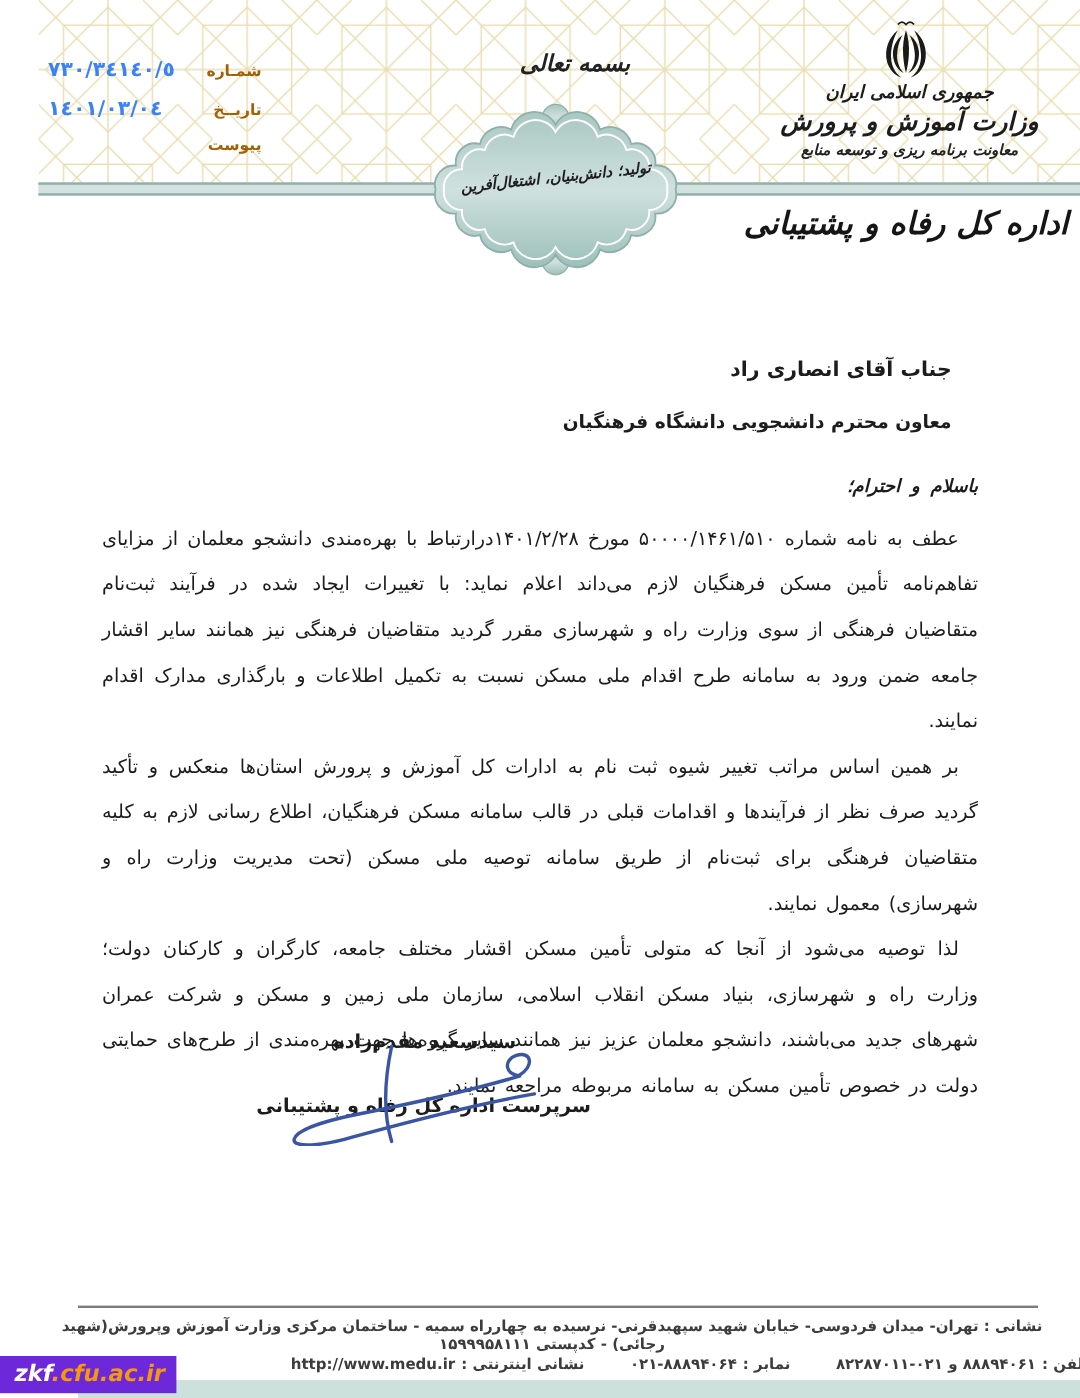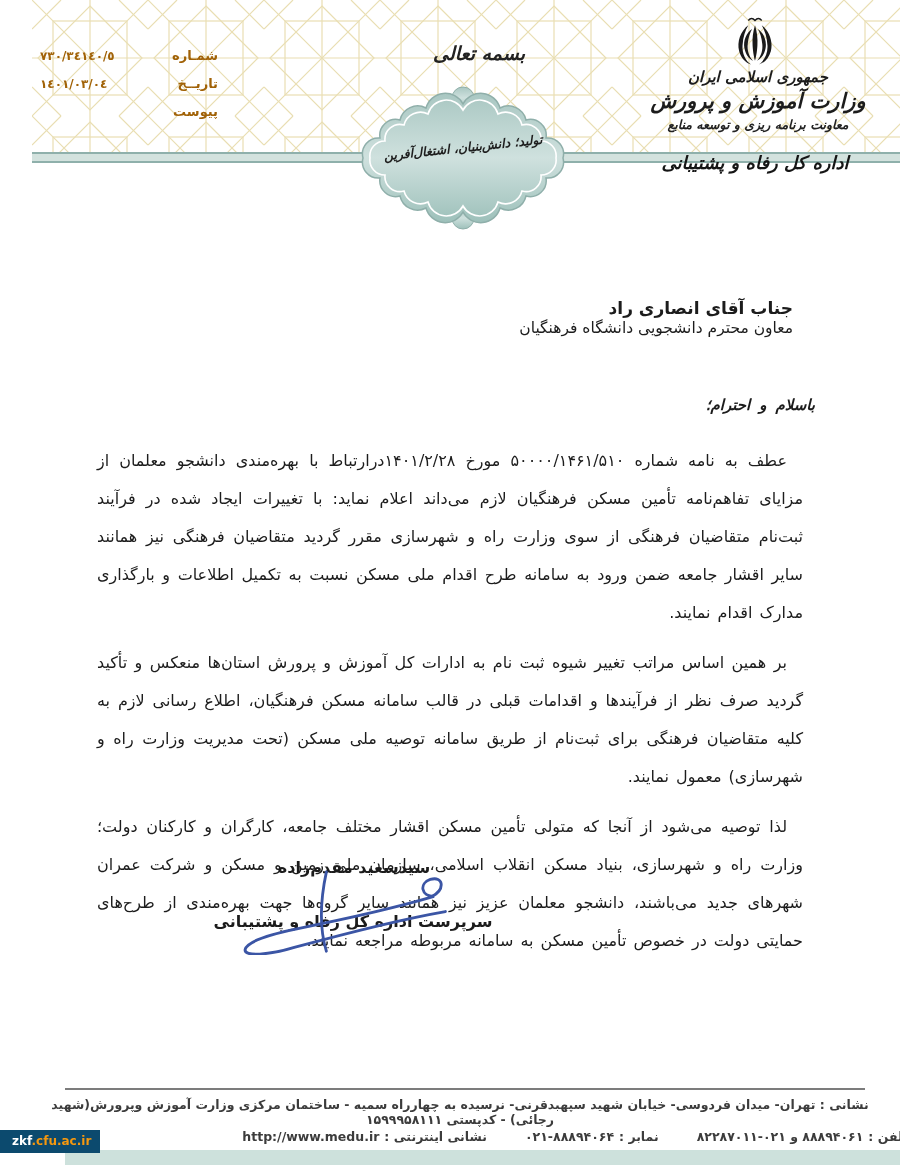--- a/index.html
+++ b/index.html
@@ -9,58 +9,58 @@
   }
   .abs{position:absolute;}
 
   
   .pattern{left:32px;top:0;}
   .band{left:32px;right:0;top:152px;height:7px;background:#d3e2de;
         border-top:2px solid #8fb0ab;border-bottom:2px solid #8fb0ab;}
   .meta{left:40px;top:48px;width:178px;font-size:13px;}
   .meta-row{display:flex;align-items:baseline;margin-bottom:13px;}
   .meta-label{width:62px;font-weight:bold;color:#a16207;letter-spacing:1px;}
-  .meta-value{flex:1;text-align:left;font-weight:bold;color:#a16207;font-size:12px;}
+  .meta-value{flex:1;text-align:left;font-weight:bold;color:#3b82f6;font-size:17px;}
   .besmeh{left:395px;top:42px;width:130px;text-align:right;font-size:19px;
           font-weight:bold;font-style:italic;color:#222;}
   .medallion-svg{left:358px;top:78px;}
   .slogan{left:366px;top:140px;width:194px;text-align:center;font-size:12.5px;
           font-weight:bold;font-style:italic;color:#1e1e1e;transform:rotate(-6deg);}
   .emblem-svg{left:731px;top:16px;}
   .org{left:608px;top:68px;width:300px;text-align:center;}
   .org-country{font-size:15px;font-weight:bold;font-style:italic;margin-bottom:3px;}
   .org-ministry{font-size:21px;font-weight:bold;font-style:italic;margin-bottom:4px;}
   .org-deputy{font-size:12.5px;font-weight:bold;font-style:italic;color:#222;}
-  .office{left:610px;top:152px;width:290px;text-align:center;font-size:18px;
+  .office{left:610px;top:172px;width:290px;text-align:center;font-size:26px;
           font-weight:bold;font-style:italic;color:#151515;}
 
   
   .recipient{right:107px;top:298px;text-align:right;}
-  .recipient-name{font-size:17px;font-weight:bold;margin-bottom:1px;}
-  .recipient-title{font-size:15.5px;font-weight:normal;}
+  .recipient-name{font-size:17px;font-weight:bold;margin-bottom:25px;}
+  .recipient-title{font-size:15.5px;font-weight:bold;}
   .greeting{right:85px;top:396px;font-size:15px;font-weight:bold;font-style:italic;font-family:Liberation Mono, monospace;}
   .body-text{left:85px;right:85px;top:430px;font-size:16px;line-height:38px;
              text-align:justify;word-spacing:2px;}
-  .body-text p{margin:12px;text-indent:16px;}
+  .body-text p{margin:0;text-indent:16px;}
 
   
   .sig-name{left:234px;top:858px;width:240px;text-align:center;font-size:16px;font-weight:bold;}
   .sig-svg{left:225px;top:870px;z-index:3;}
   .sig-title{left:213px;top:912px;width:280px;text-align:center;font-size:16px;font-weight:bold;}
 
   
   .footer-rule{left:65px;right:35px;top:1088px;border-top:2px solid #7c7c7c;height:0;}
   .footer-address{left:50px;right:30px;top:1097px;text-align:center;font-size:12.5px;
                   font-weight:bold;color:#3c3c3c;}
   .footer-contacts{left:280px;right:30px;top:1129px;display:flex;justify-content:center;
                    gap:38px;font-size:12.5px;font-weight:bold;color:#3c3c3c;}
   .contact-item{white-space:nowrap;display:flex;gap:5px;align-items:baseline;}
   .teal-bar{left:65px;right:0;bottom:0;height:15px;background:#cde1dc;}
-  .watermark{left:0;top:1130px;background:#0c4a6e;padding:4px 9px 5px 12px;z-index:5;
-             font-size:12px;font-weight:bold;white-space:nowrap;}
+  .watermark{left:0;top:1130px;background:#6d28d9;padding:4px 9px 5px 12px;z-index:5;
+             font-size:19px;font-weight:bold;font-style:italic;white-space:nowrap;}
   .wm-prefix{color:#ffffff;}
   .wm-suffix{color:#f5980f;}
 </style>
 </head>
 <body>
 
 <svg class="abs pattern" width="868" height="158" xmlns="http://www.w3.org/2000/svg">
   <defs>
     <pattern id="gp" width="116" height="116" patternUnits="userSpaceOnUse">
       <g fill="none" stroke="#e9deb2" stroke-width="1.2">

